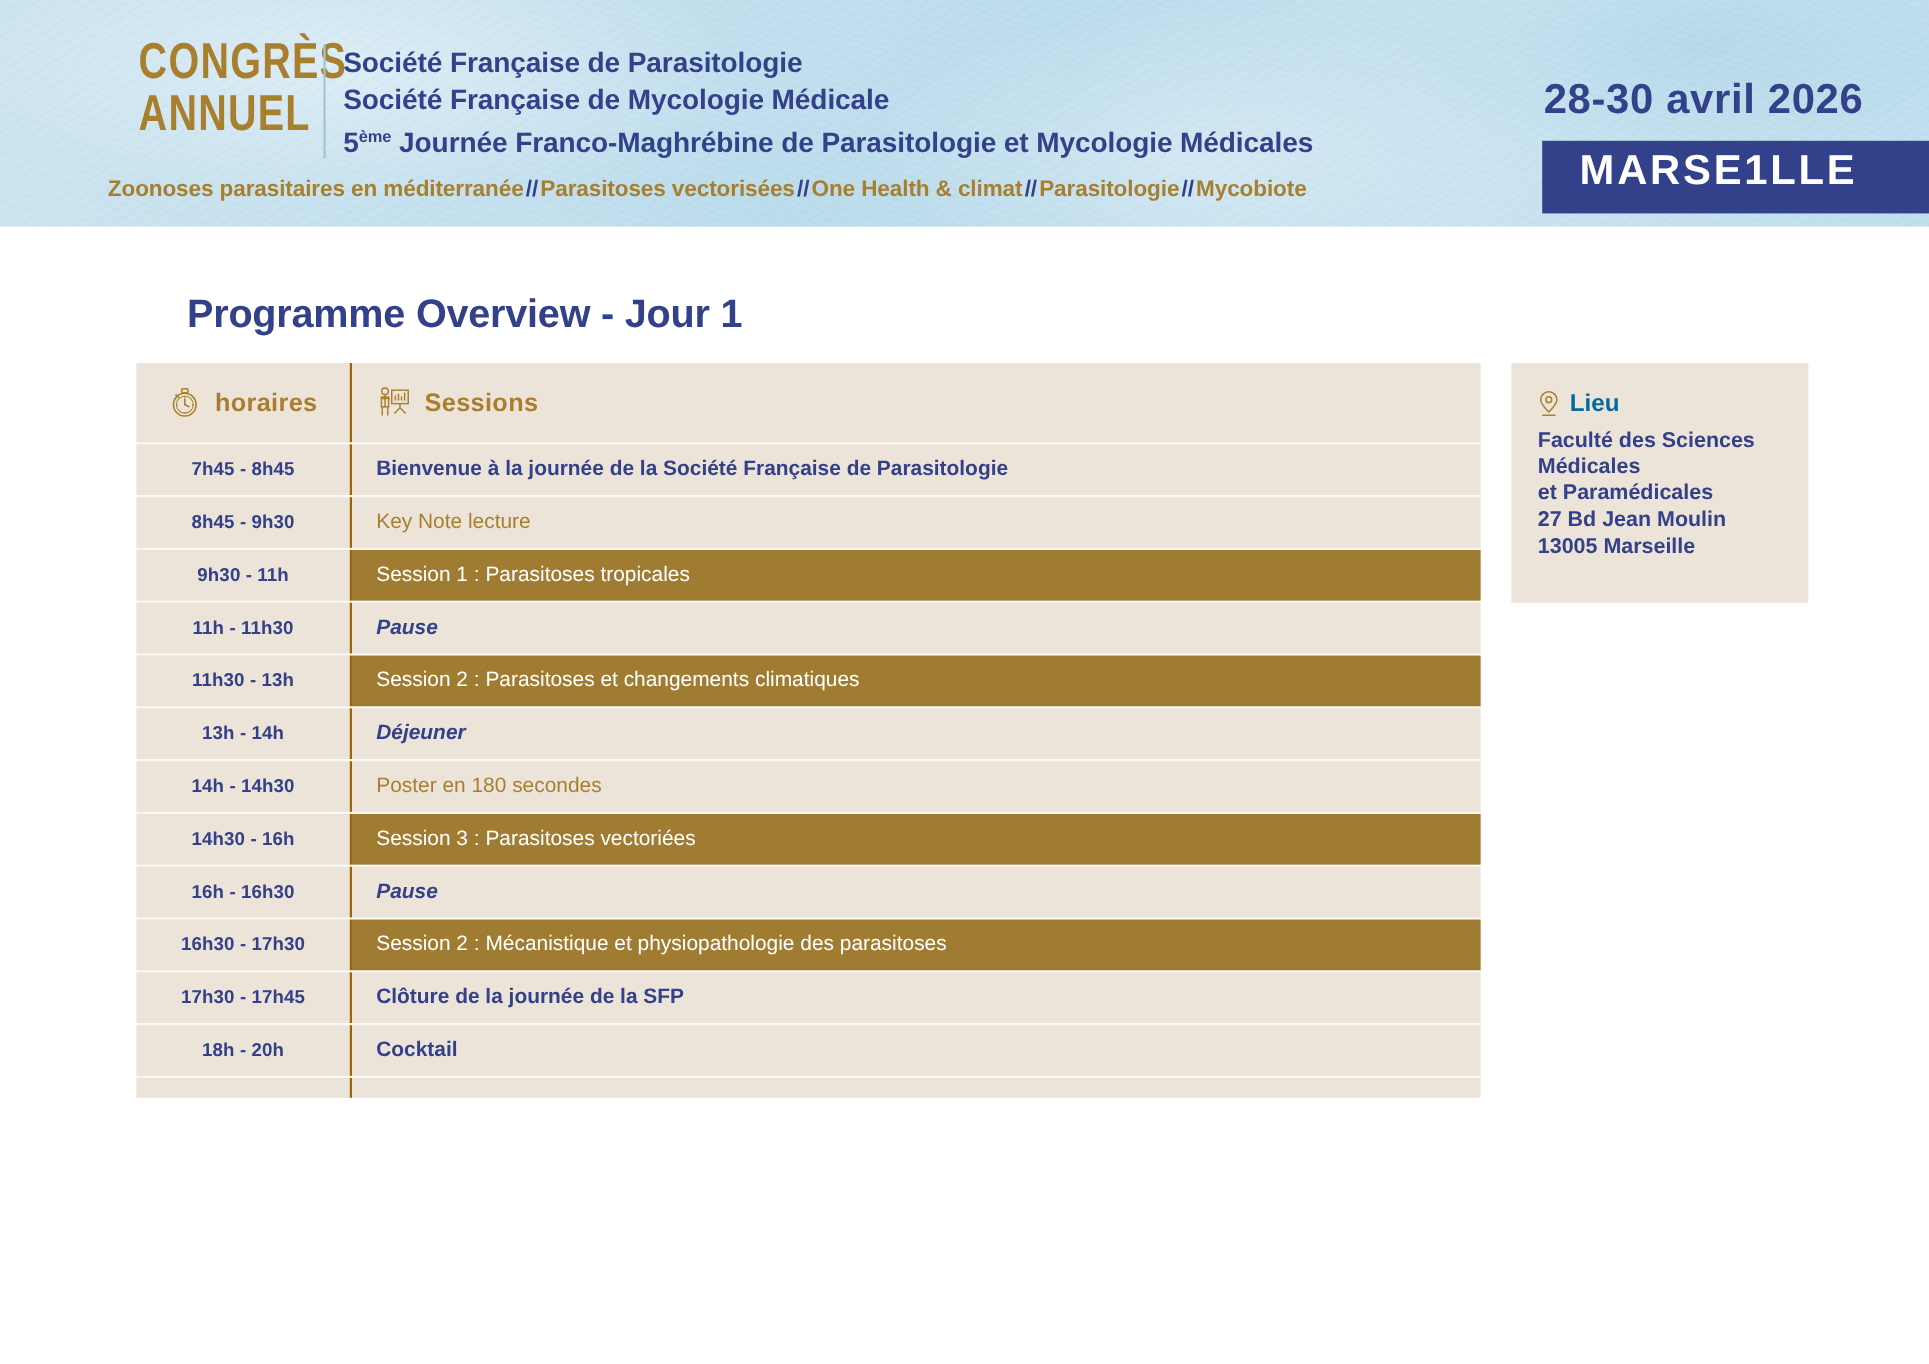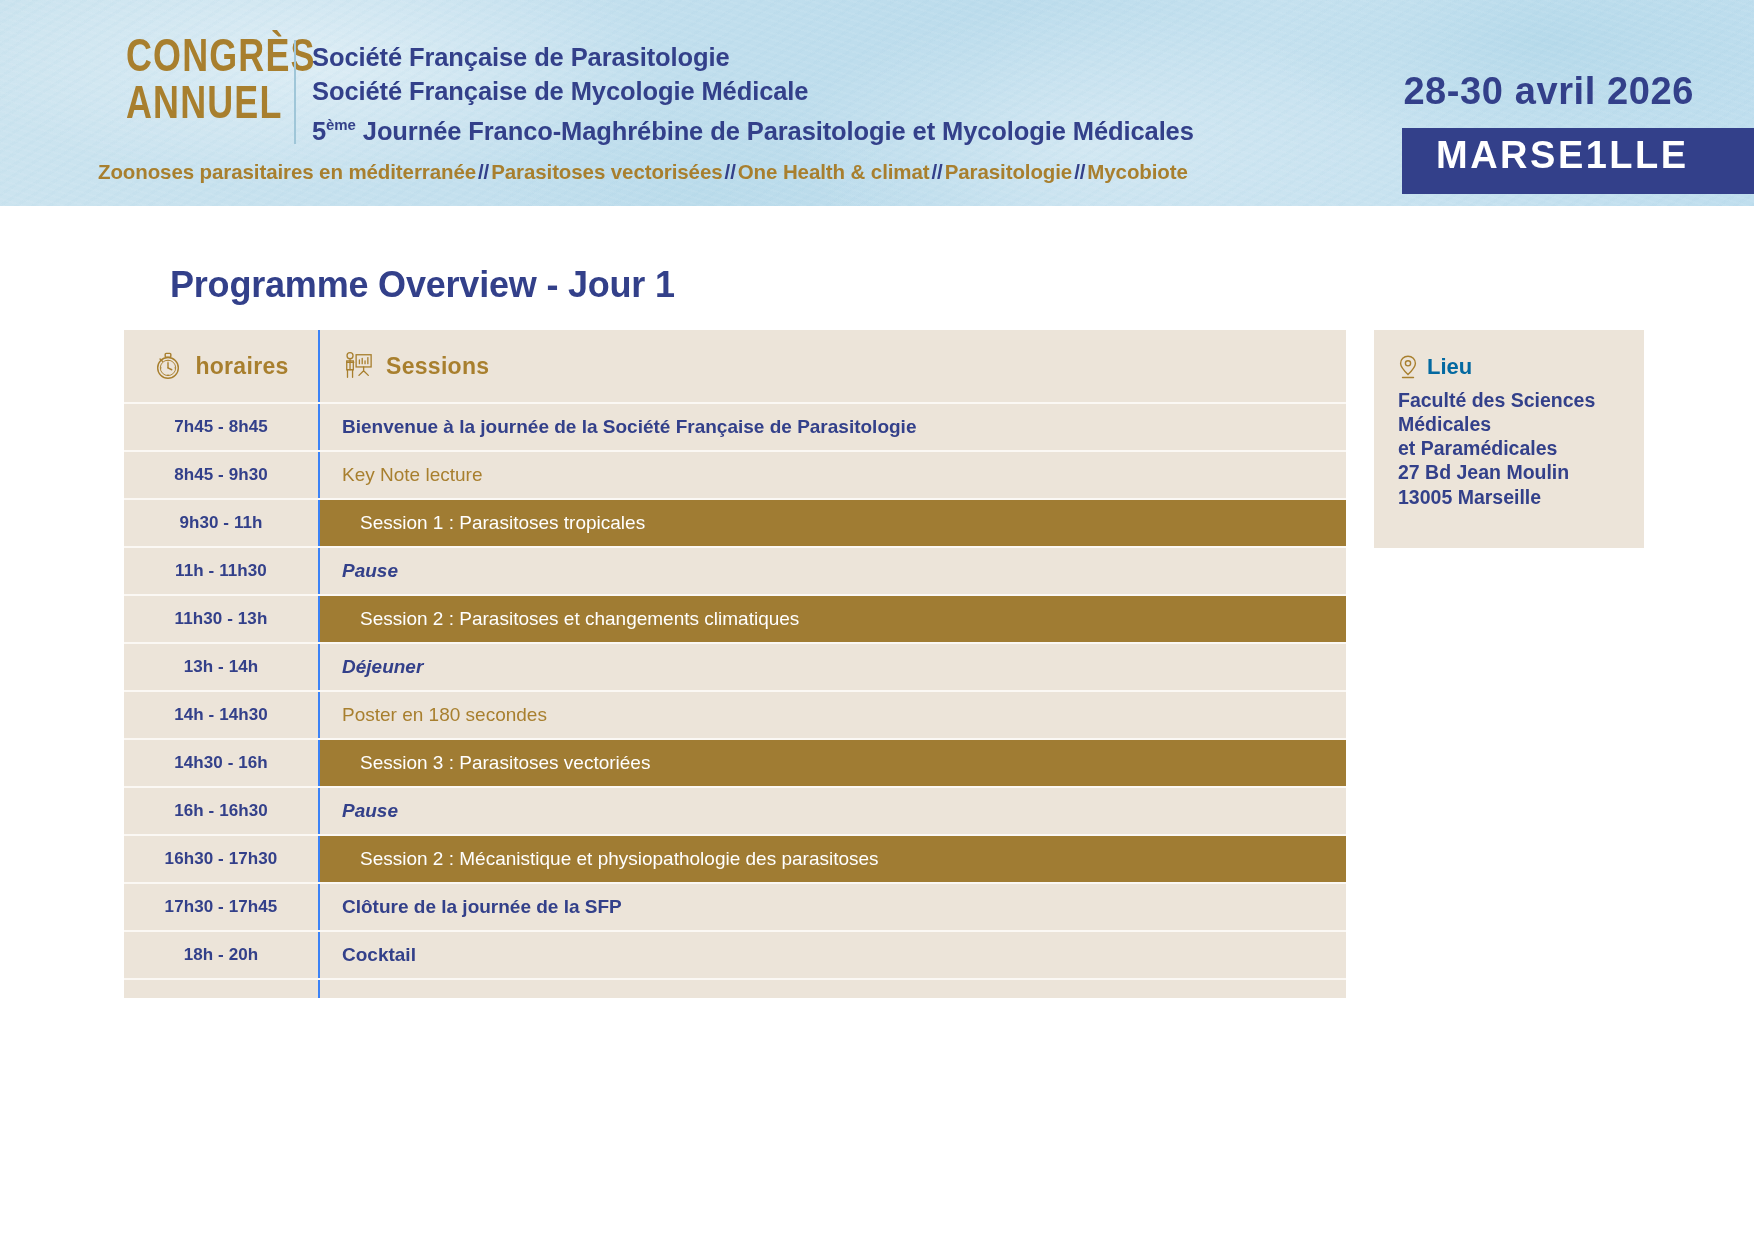--- a/index.html
+++ b/index.html
@@ -152,21 +152,21 @@
     width: 196px;
     flex: 0 0 196px;
     text-align: center;
     color: #33408a;
     font-size: 17px;
     font-weight: 700;
     letter-spacing: 0.1px;
     display: flex;
     align-items: center;
     justify-content: center;
-    border-right: 2px solid #3b82f6;
+    border-right: 2px solid #a16207;
     box-sizing: border-box;
   }
   .cell-sess {
     flex: 1 1 auto;
     display: flex;
     align-items: center;
     padding-left: 22px;
     box-sizing: border-box;
     font-size: 19px;
     min-height: 46px;
@@ -193,21 +193,21 @@
   .t-gold   { color: #a87f2e; font-weight: 500; }
   .t-ital   { color: #33408a; font-weight: 600; font-style: italic; }
   .t-white  { color: #ffffff; font-weight: 400; }
 
   .sess-bar {
     background: #a07c33;
     margin: 0;
     flex: 1 1 auto;
     display: flex;
     align-items: center;
-    padding-left: 40px;
+    padding-left: 22px;
     box-sizing: border-box;
     font-size: 19px;
     align-self: stretch;
   }
 
   
   .lieu {
     position: absolute;
     left: 1374px;
     top: 330px;

